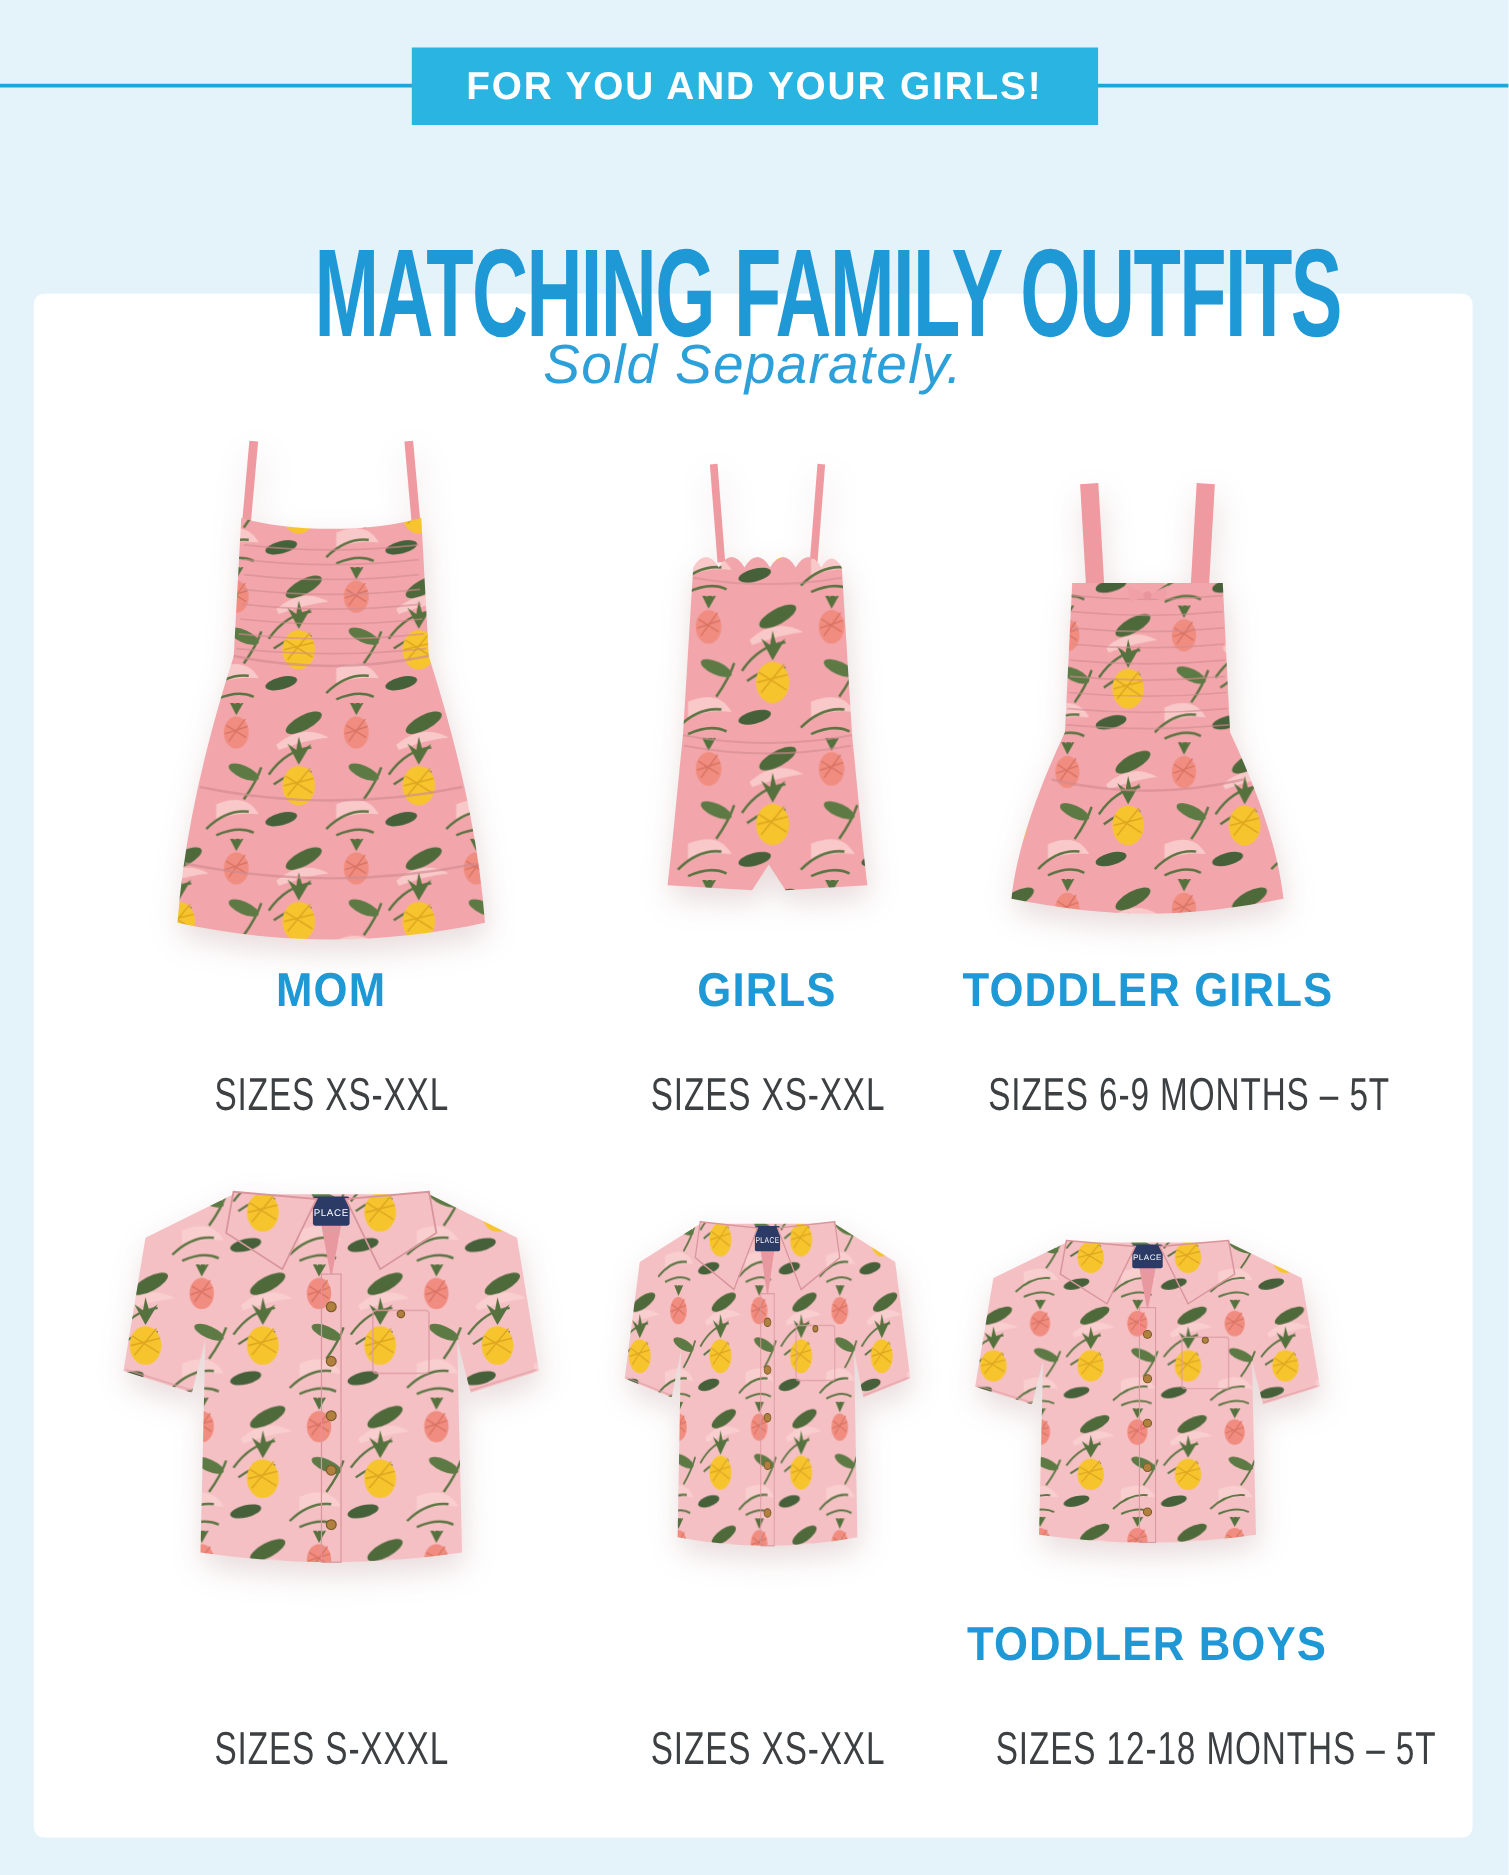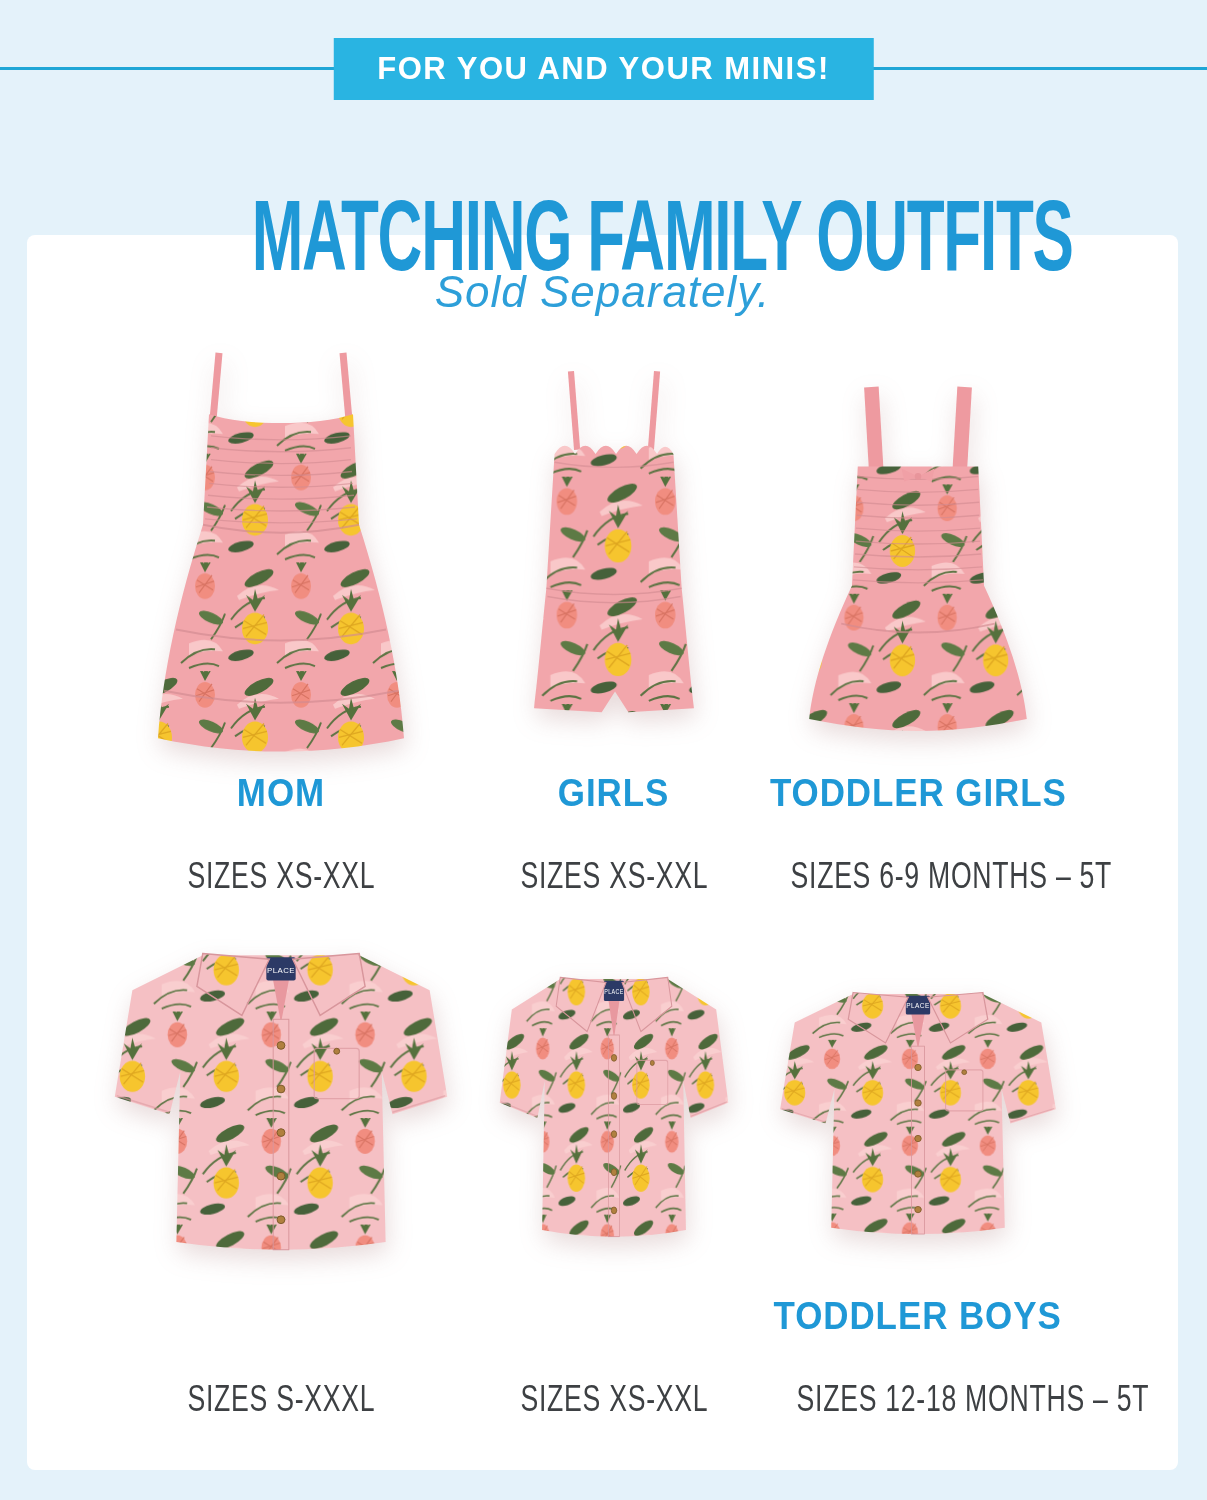--- a/index.html
+++ b/index.html
@@ -37,21 +37,21 @@
     position:absolute;left:27px;top:235px;width:1151px;height:1235px;
     background:#ffffff;border-radius:8px;
   }
   .subtitle{
     position:absolute;top:32px;left:0;width:100%;text-align:center;
     color:#2d9fd9;font-style:italic;font-size:44px;letter-spacing:1px;
   }
   .cell{position:absolute;width:380px;}
   .row1{top:100px;height:560px;}
   .row2{top:660px;height:520px;}
-  .c1{left:64px;}
+  .c1{left:48px;}
   .c2{left:397px;}
   .c3{left:701px;}
   .garment{
     position:absolute;left:50%;transform:translateX(-50%);
     filter:drop-shadow(2px 10px 12px rgba(150,90,90,0.22));
   }
   .pname{
     position:absolute;left:0;width:100%;text-align:center;
     color:#1f98d6;font-weight:bold;font-size:38px;letter-spacing:1px;
     white-space:nowrap;
@@ -190,21 +190,21 @@
       <rect x="214" y="148" width="46" height="52" rx="3" fill="none" stroke="#dc9ba1" stroke-width="1.4" opacity="0.75"></rect>
       <circle cx="237" cy="151" r="3" fill="#b0803f" stroke="#7d5a2a" stroke-width="1"></circle>
     </symbol>
   </defs>
 </svg>
 
 <div class="page">
   <div class="rule"></div>
 
   <div class="banner">
-    <span>FOR YOU AND YOUR MINIS!</span>
+    <span>FOR YOU AND YOUR GIRLS!</span>
   </div>
 
   <h1 class="title"><span class="squeeze-title">MATCHING FAMILY OUTFITS</span></h1>
 
   <div class="card">
     <div class="subtitle">
       <span>Sold Separately.</span>
     </div>
 
     <div class="cell row1 c1">

